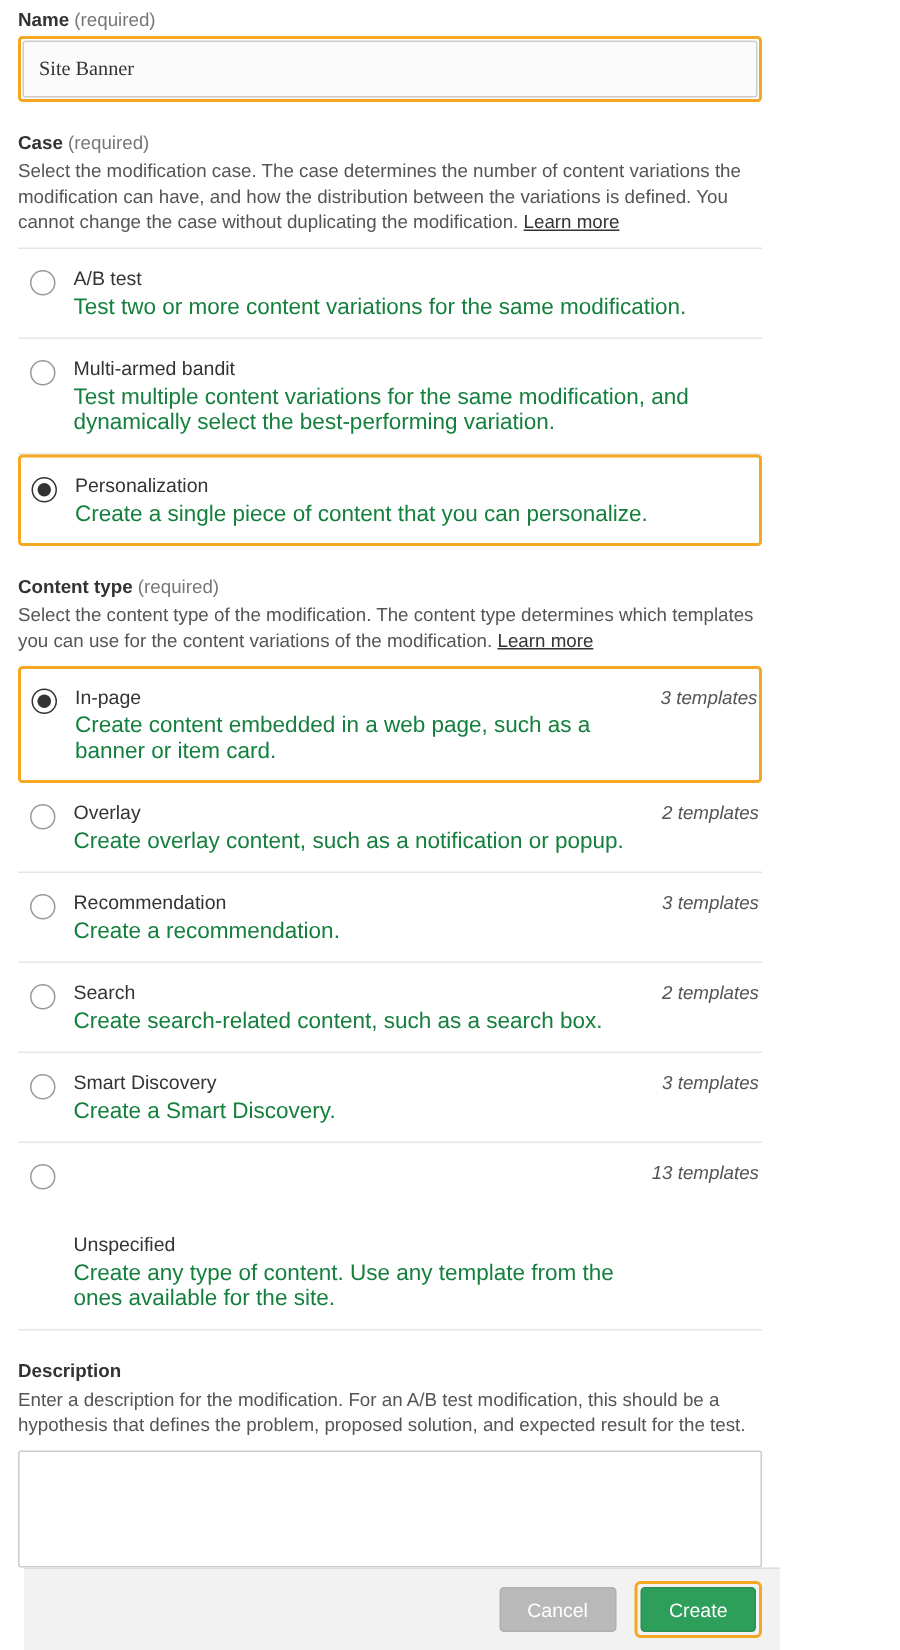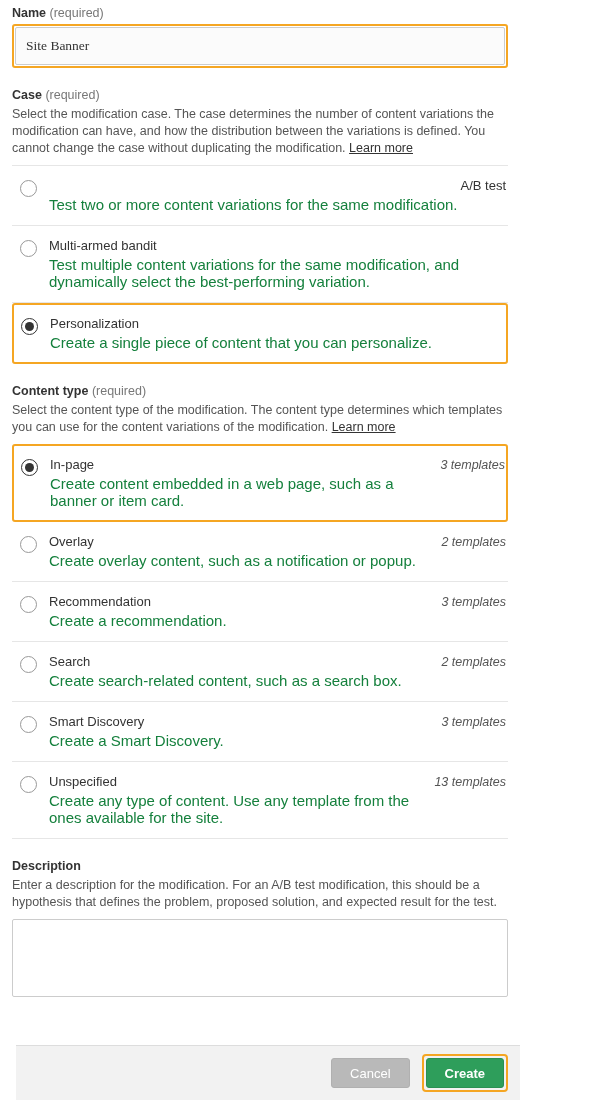--- a/index.html
+++ b/index.html
@@ -184,21 +184,21 @@
   .btn-create-wrap {
     border: 2px solid #f5a623;
     border-radius: 4px;
     padding: 2px;
     display: inline-block;
   }
   .btn-create {
     background: #2e9e5b;
     color: #ffffff;
     border-color: #2a8f53;
-    font-weight: bold;
+    font-weight: normal;
   }
 </style>
 </head>
 <body>
 
 <div class="page">
   <div class="body-area">
 
     <div class="field-label">
       <span>Name</span>
@@ -217,21 +217,21 @@
     <p class="help-text">
       <span>Select the modification case. The case determines the number of content variations the modification can have, and how the distribution between the variations is defined. You cannot change the case without duplicating the modification.</span>
       <span class="link">Learn more</span>
     </p>
 
     <div class="radio-list">
 
       <div class="radio-row">
         <span class="radio-mark"></span>
         <span class="radio-text">
-          <span class="radio-title" style="display:block;text-align:right;">A/B test</span>
+          <span class="radio-title" style="display:block;">A/B test</span>
           <span class="radio-desc" style="display:block;">Test two or more content variations for the same modification.</span>
         </span>
       </div>
 
       <div class="radio-row">
         <span class="radio-mark"></span>
         <span class="radio-text">
           <span class="radio-title" style="display:block;">Multi-armed bandit</span>
           <span class="radio-desc" style="display:block;">Test multiple content variations for the same modification, and dynamically select the best-performing variation.</span>
         </span>
@@ -301,21 +301,21 @@
         <span class="radio-text">
           <span class="radio-title" style="display:block;">Smart Discovery</span>
           <span class="radio-desc" style="display:block;">Create a Smart Discovery.</span>
         </span>
         <span class="templates-count">3 templates</span>
       </div>
 
       <div class="radio-row">
         <span class="radio-mark"></span>
         <span class="radio-text">
-          <span class="radio-title" style="display:block;">Unspecified</span>
+          <span class="radio-title" style="display:block;margin-top:48px;">Unspecified</span>
           <span class="radio-desc" style="display:block;">Create any type of content. Use any template from the ones available for the site.</span>
         </span>
         <span class="templates-count">13 templates</span>
       </div>
 
     </div>
 
     <div class="section-gap"></div>
 
     <div class="field-label">Description</div>

